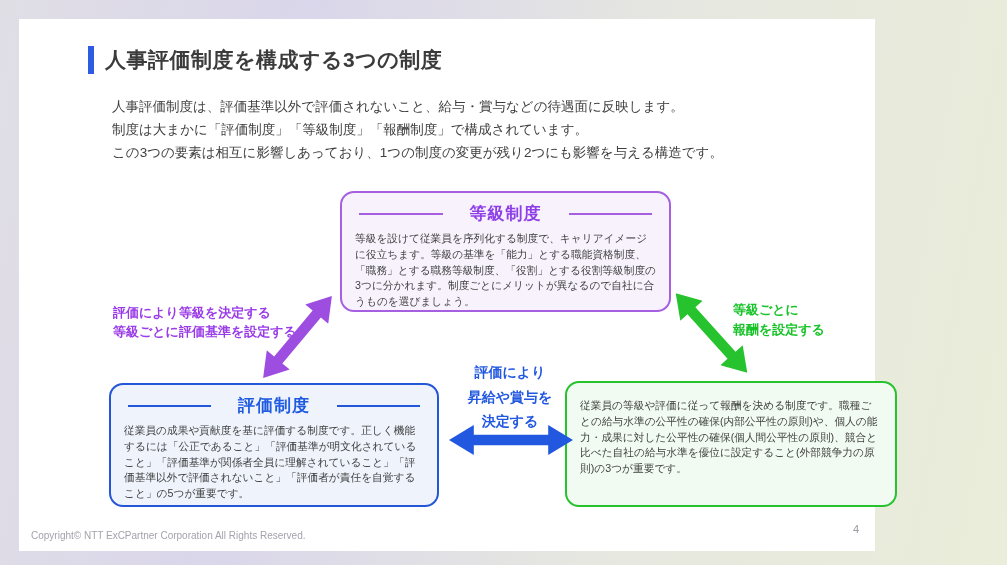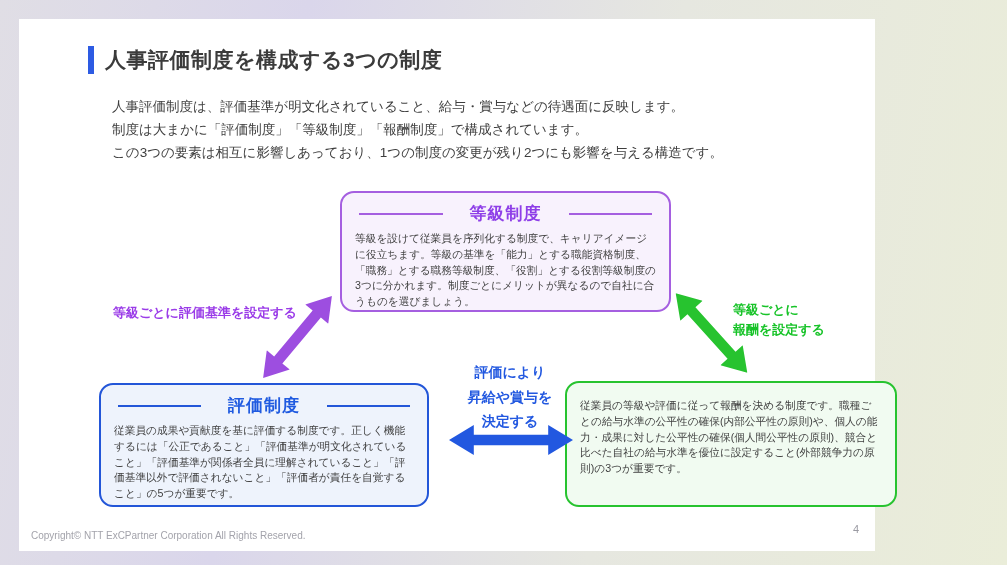--- a/index.html
+++ b/index.html
@@ -21,21 +21,21 @@
   .intro{position:absolute;left:93px;top:76px;font-size:13.5px;line-height:23px;color:#3e3e3e;}
   
   .sys-box{position:absolute;border-radius:14px;box-sizing:border-box;padding:9px 13px 8px 13px;background:#fff;}
   .sys-box .ttl-row{display:flex;align-items:center;gap:27px;padding:0 4px;}
   .sys-box .ttl-row .hline{flex:1;height:2px;}
   .sys-box .ttl{font-size:17px;font-weight:bold;letter-spacing:1px;white-space:nowrap;}
   .sys-box .body{font-size:10.7px;line-height:15.8px;color:#3f3f3f;margin-top:6px;text-align:left;}
   .box-grade{left:321px;top:172px;width:331px;height:121px;border:2.5px solid #a55fe0;background:#f8f2fd;}
   .box-grade .ttl{color:#8e3fe8;}
   .box-grade .hline{background:#a55fe0;}
-  .box-eval{left:80px;top:364px;width:330px;height:124px;border:2.5px solid #2356d8;background:#eef3fc;}
+  .box-eval{left:90px;top:364px;width:330px;height:124px;border:2.5px solid #2356d8;background:#eef3fc;}
   .box-eval .ttl{color:#1f5ae0;}
   .box-eval .hline{background:#2356d8;}
   .box-comp{left:546px;top:362px;width:332px;height:126px;border:2.5px solid #27c32f;background:#f1fbf1;}
   .box-comp .ttl{color:#1ec42e;}
   .box-comp .hline{background:#27c32f;}
   
   .rel-label{position:absolute;font-weight:bold;font-size:13px;line-height:18.5px;}
   .lbl-eval-grade{left:94px;top:285px;color:#9a3be8;text-align:left;}
   .lbl-grade-comp{left:714px;top:281px;color:#17c328;text-align:left;line-height:20px;}
   .lbl-eval-comp{left:426px;top:341px;width:130px;color:#2258e0;text-align:center;font-size:14px;line-height:24.5px;}
@@ -46,21 +46,21 @@
 <body>
 
 <div class="slide">
 
   <div class="heading">
     <div class="bar"></div>
     <div class="txt">人事評価制度を構成する3つの制度</div>
   </div>
 
   <div class="intro">
-    <div>人事評価制度は、評価基準が明文化されていること、給与・賞与などの待遇面に反映します。</div>
+    <div>人事評価制度は、評価基準以外で評価されないこと、給与・賞与などの待遇面に反映します。</div>
     <div>制度は大まかに「評価制度」「等級制度」「報酬制度」で構成されています。</div>
     <div>この3つの要素は相互に影響しあっており、1つの制度の変更が残り2つにも影響を与える構造です。</div>
   </div>
 
   <div class="sys-box box-grade">
     <div class="ttl-row">
       <div class="hline"></div>
       <div class="ttl">等級制度</div>
       <div class="hline"></div>
     </div>
@@ -74,20 +74,21 @@
       <div class="hline"></div>
     </div>
     <div class="body">従業員の成果や貢献度を基に評価する制度です。正しく機能するには「公正であること」「評価基準が明文化されていること」「評価基準が関係者全員に理解されていること」「評価基準以外で評価されないこと」「評価者が責任を自覚すること」の5つが重要です。</div>
   </div>
 
   <div class="sys-box box-comp">
     <div class="body">従業員の等級や評価に従って報酬を決める制度です。職種ごとの給与水準の公平性の確保(内部公平性の原則)や、個人の能力・成果に対した公平性の確保(個人間公平性の原則)、競合と比べた自社の給与水準を優位に設定すること(外部競争力の原則)の3つが重要です。</div>
   </div>
 
   <div class="rel-label lbl-eval-grade">
+    <div>評価により等級を決定する</div>
     <div>等級ごとに評価基準を設定する</div>
   </div>
   <div class="rel-label lbl-grade-comp">
     <div>等級ごとに</div>
     <div>報酬を設定する</div>
   </div>
   <div class="rel-label lbl-eval-comp">
     <div>評価により</div>
     <div>昇給や賞与を</div>
     <div>決定する</div>

